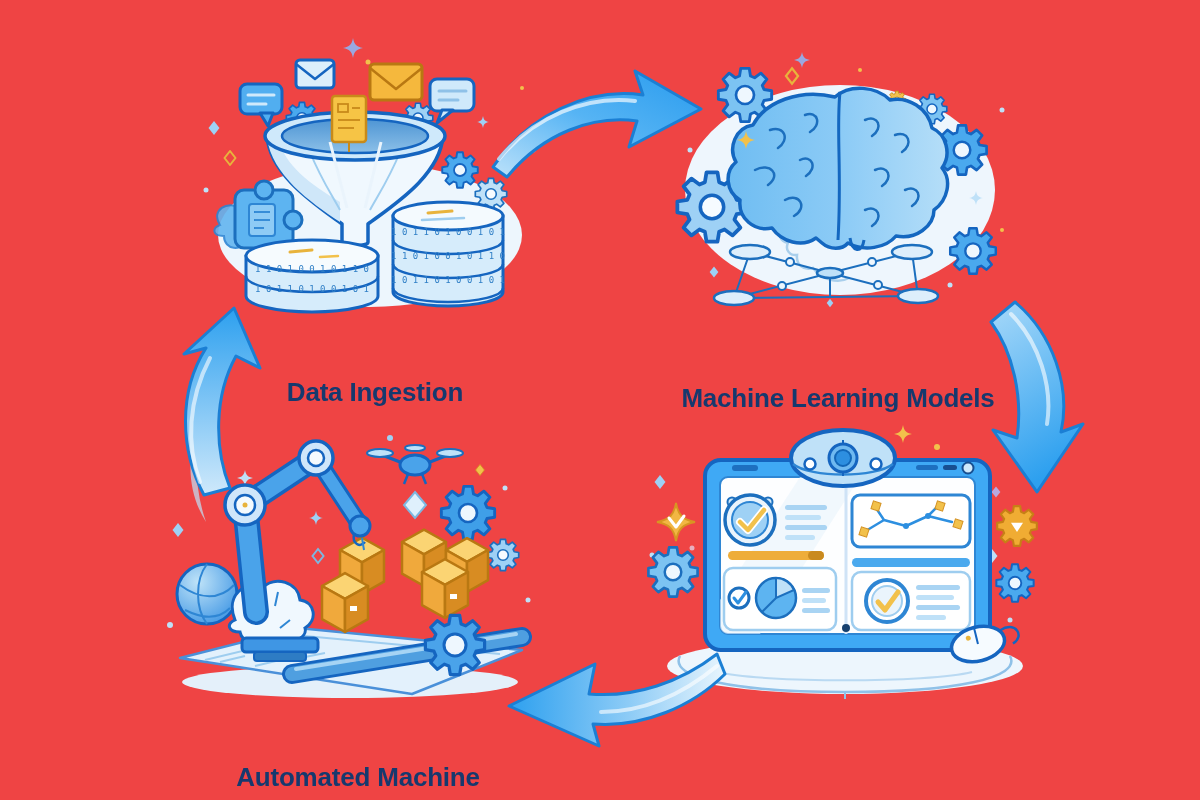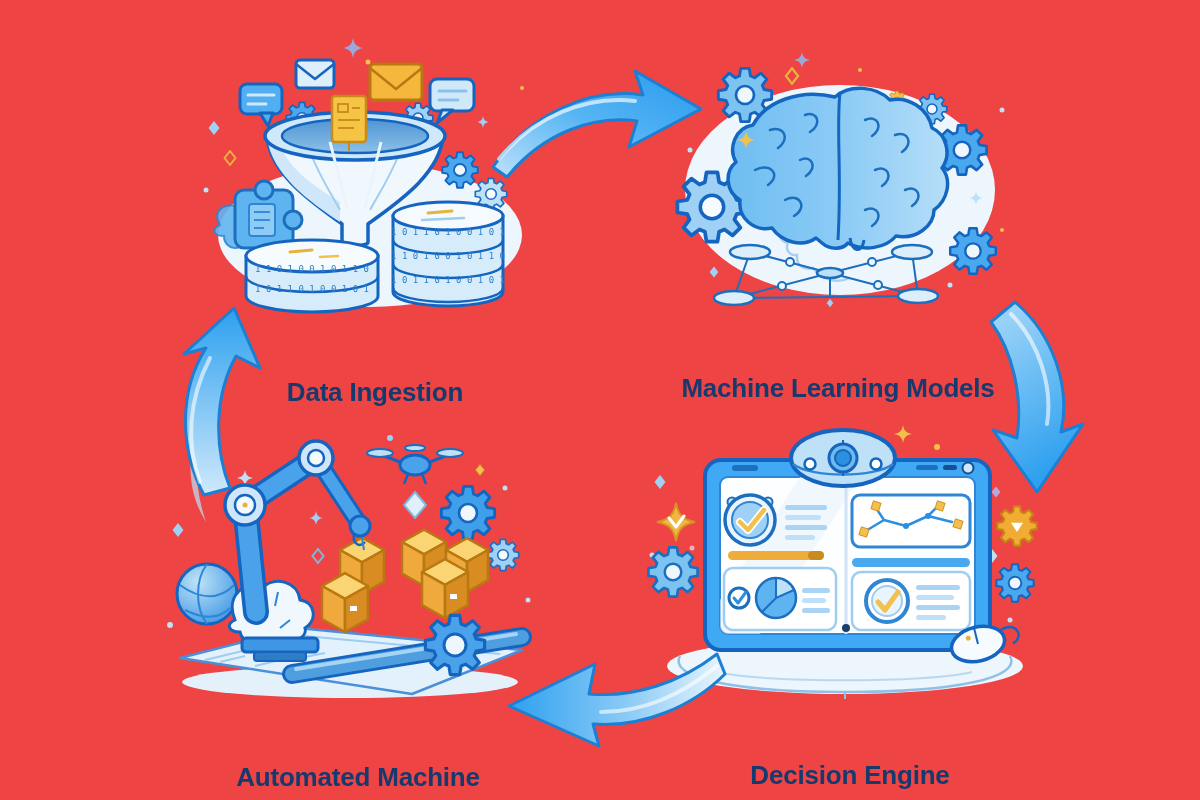--- a/index.html
+++ b/index.html
@@ -223,21 +223,21 @@
       <use href="#sparkP" transform="translate(152,20) scale(0.8)" fill="#9aa8e0"></use>
       <use href="#sparkP" transform="translate(326,158) scale(0.7)" fill="#bfe1f8"></use>
       <use href="#diamP" transform="translate(64,232) scale(0.8)" fill="#9ed1f5"></use>
       <circle cx="40" cy="110" r="2.5" fill="#bfe1f8"></circle>
       <circle cx="352" cy="70" r="2.5" fill="#bfe1f8"></circle>
       <circle cx="300" cy="245" r="2.5" fill="#bfe1f8"></circle>
       <circle cx="210" cy="30" r="2" fill="#f2c14b"></circle>
       <circle cx="352" cy="190" r="2" fill="#f2c14b"></circle>
     </g>
   </svg>
-  <div class="stage-label" style="left:588px;top:326px;width:500px">Machine Learning Models</div>
+  <div class="stage-label" style="left:588px;top:336px;width:500px">Machine Learning Models</div>
 
   <svg class="abs" style="left:640px;top:420px" width="400" height="280" viewBox="0 0 400 280">
     <ellipse cx="205" cy="246" rx="178" ry="28" fill="#edf6fd"></ellipse>
 
     <g>
       <use href="#sparkP" transform="translate(263,14) scale(0.9)" fill="#f2c14b"></use>
       <circle cx="297" cy="27" r="3" fill="#f2c14b"></circle>
       <use href="#diamP" transform="translate(20,62)" fill="#9ed1f5"></use>
       <use href="#diamP" transform="translate(356,72) scale(0.8)" fill="#b9a8e0"></use>
       <use href="#diamP" transform="translate(352,136)" fill="#bfe1f8"></use>
@@ -343,21 +343,20 @@
       <path d="M78 252 C120 263,290 263,332 252" fill="none" stroke="#b9d9f2" stroke-width="2"></path>
       <line x1="205" y1="272" x2="205" y2="279" stroke="#8fc1e8" stroke-width="2"></line>
     </g>
     <g transform="translate(338,224) rotate(-14)">
       <ellipse rx="27" ry="17" fill="#f6fbff" stroke="#1565c0" stroke-width="3.5"></ellipse>
       <line x1="0" y1="-17" x2="0" y2="0" stroke="#1565c0" stroke-width="2"></line>
       <circle cx="-8" cy="-8" r="2.5" fill="#e8b33c"></circle>
       <path d="M25 -8 C42 -14,48 4,34 8" fill="none" stroke="#1565c0" stroke-width="2.5"></path>
     </g>
   </svg>
-  <div class="stage-label" style="left:650px;top:713px;width:400px">Decision Engine</div>
 
   <svg class="abs" style="left:150px;top:410px" width="400" height="290" viewBox="0 0 400 290">
     <ellipse cx="200" cy="272" rx="168" ry="16" fill="#e4f0fa"></ellipse>
     <path d="M52 6 C36 42,36 80,56 112 C44 78,44 40,52 6 Z" fill="#bfe3f8" opacity="0.7"></path>
 
     <g>
       <use href="#diamP" transform="translate(28,120)" fill="#9ed1f5"></use>
       <use href="#sparkP" transform="translate(95,68) scale(0.8)" fill="#bfe1f8"></use>
       <use href="#sparkP" transform="translate(166,108) scale(0.7)" fill="#9ed1f5"></use>
       <use href="#diamP" transform="translate(168,146)" fill="none" stroke="#7db7e0" stroke-width="2"></use>

